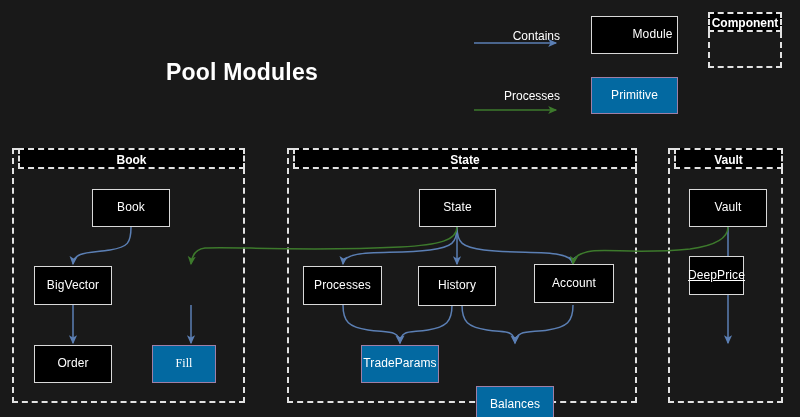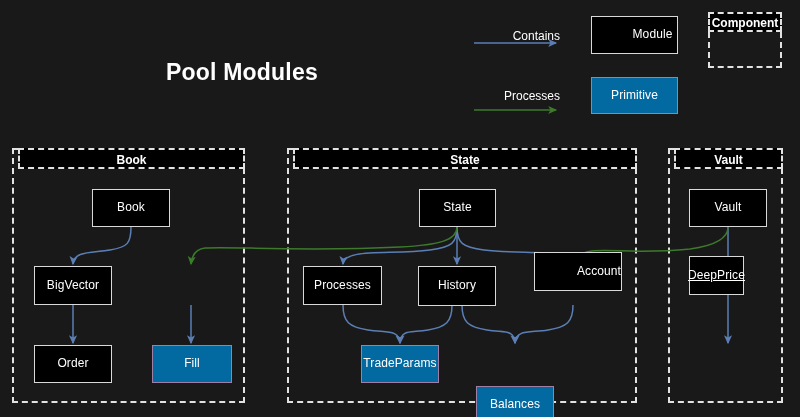--- a/index.html
+++ b/index.html
@@ -168,34 +168,34 @@
 
   <div class="node-box node-module" style="left:92px; top:189px; width:78px; height:38px;">
     <span>Book</span>
   </div>
   <div class="node-box node-module" style="left:34px; top:266px; width:78px; height:39px;">
     <span>BigVector</span>
   </div>
   <div class="node-box node-module" style="left:34px; top:345px; width:78px; height:38px;">
     <span>Order</span>
   </div>
-  <div class="node-box node-primitive" style="left:152px; top:345px; width:80px; height:38px;">
+  <div class="node-box node-primitive" style="left:152px; top:345px; width:64px; height:38px;font-family:Liberation Serif, serif;">
     <span>Fill</span>
   </div>
 
   <div class="node-box node-module" style="left:419px; top:189px; width:77px; height:38px;">
     <span>State</span>
   </div>
   <div class="node-box node-module" style="left:303px; top:266px; width:79px; height:39px;">
     <span>Processes</span>
   </div>
   <div class="node-box node-module" style="left:418px; top:266px; width:78px; height:40px;">
     <span>History</span>
   </div>
-  <div class="node-box node-module" style="left:534px; top:252px; width:88px; height:39px;justify-content:flex-end;">
+  <div class="node-box node-module" style="left:534px; top:264px; width:80px; height:39px;">
     <span>Account</span>
   </div>
   <div class="node-box node-primitive" style="left:361px; top:345px; width:78px; height:38px;">
     <span>TradeParams</span>
   </div>
   <div class="node-box node-primitive" style="left:476px; top:345px; width:78px; height:38px;margin-top:41px;">
     <span>Balances</span>
   </div>
 
   <div class="node-box node-module" style="left:689px; top:189px; width:78px; height:38px;">

